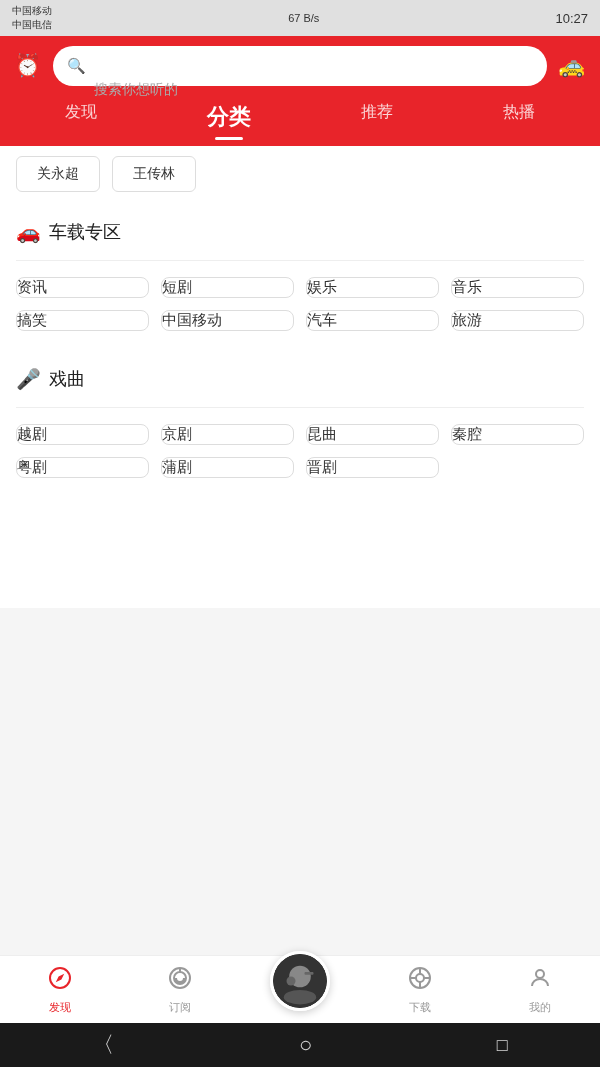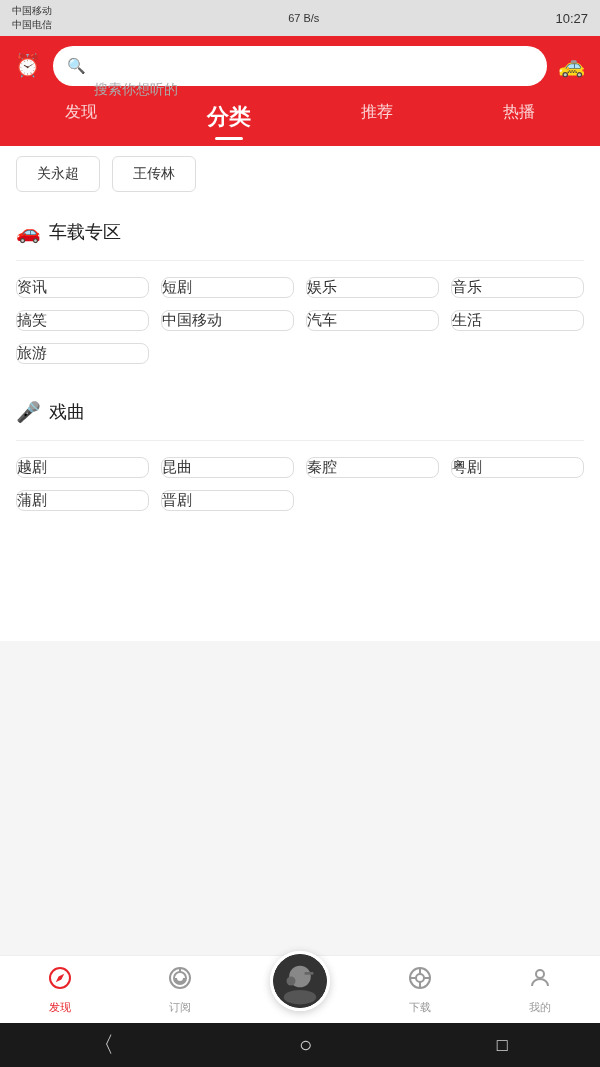--- a/index.html
+++ b/index.html
@@ -247,33 +247,33 @@
       </div>
       <hr class="section-divider">
       <div class="tag-grid">
         <div class="tag-item">资讯</div>
         <div class="tag-item">短剧</div>
         <div class="tag-item">娱乐</div>
         <div class="tag-item">音乐</div>
         <div class="tag-item">搞笑</div>
         <div class="tag-item">中国移动</div>
         <div class="tag-item">汽车</div>
-        <div class="tag-item">生活</div>
         <div class="tag-item">旅游</div>
       </div>
     </div>
 
     <div class="section" style="margin-top:8px;">
       <div class="section-header">
         <span class="section-icon">🎤</span>
         <span class="section-title">戏曲</span>
       </div>
       <hr class="section-divider">
       <div class="tag-grid">
         <div class="tag-item">越剧</div>
+        <div class="tag-item">京剧</div>
         <div class="tag-item">昆曲</div>
         <div class="tag-item">秦腔</div>
         <div class="tag-item">粤剧</div>
         <div class="tag-item">蒲剧</div>
         <div class="tag-item">晋剧</div>
       </div>
     </div>
   </div>
 </div>
 

